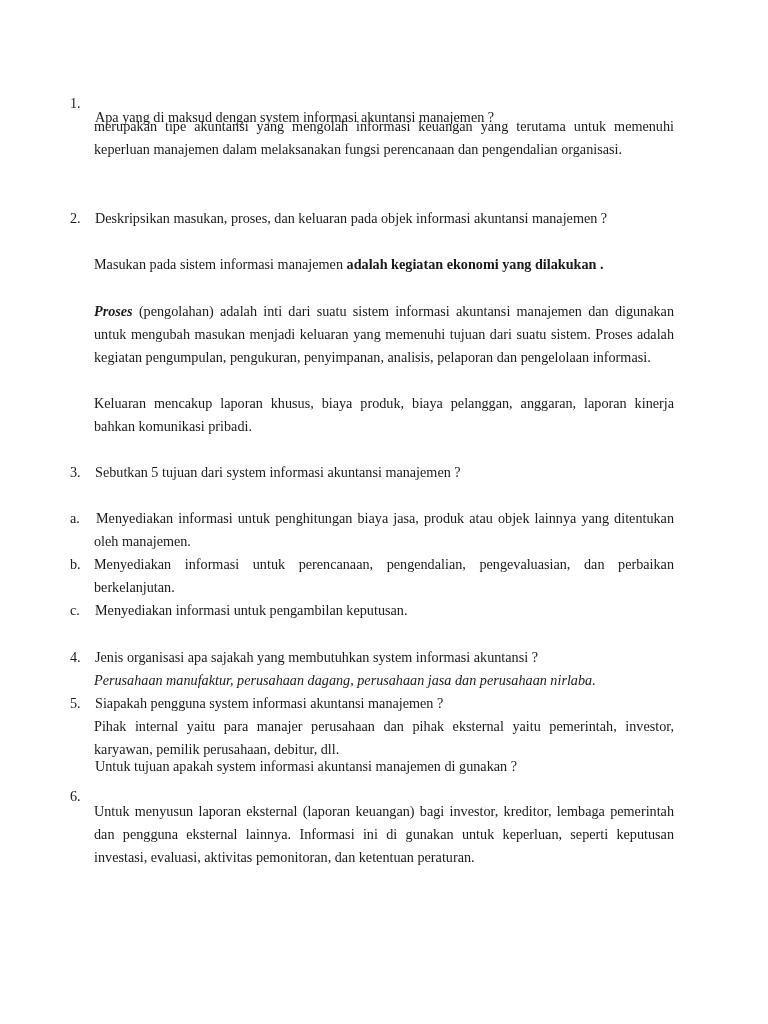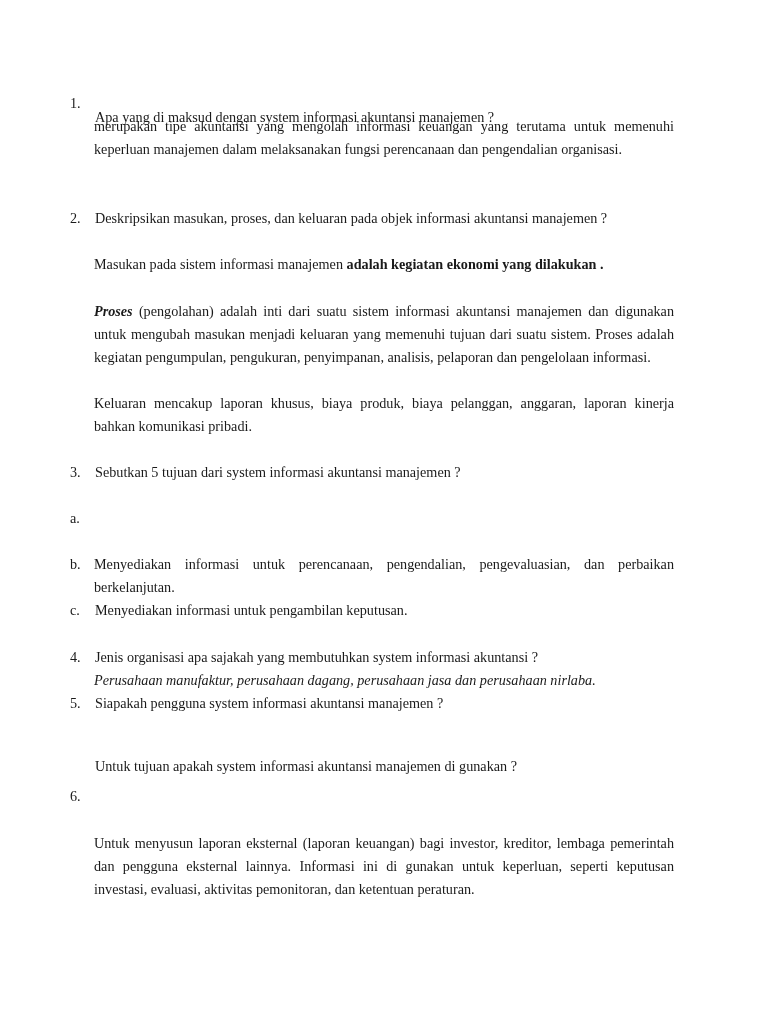--- a/index.html
+++ b/index.html
@@ -28,31 +28,33 @@
   <div class="num" style="left:70px; top:208px;">2.</div>
   <div class="just" style="left:95px; top:207px; text-indent:0; width:579px;">Deskripsikan masukan, proses, dan keluaran pada objek informasi akuntansi manajemen ?</div>
   <div class="just" style="top:253px;"><span>Masukan pada sistem informasi manajemen</span> <b>adalah kegiatan ekonomi yang dilakukan .</b></div>
   <div class="just" style="top:392px;">Keluaran mencakup laporan khusus, biaya produk, biaya pelanggan, anggaran, laporan kinerja bahkan komunikasi pribadi.</div>
   <div class="just" style="top:300px;"><span class="bi">Proses</span> <span>(pengolahan) adalah inti dari suatu sistem informasi akuntansi manajemen dan digunakan untuk mengubah masukan menjadi keluaran yang memenuhi tujuan dari suatu sistem. Proses adalah kegiatan pengumpulan, pengukuran, penyimpanan, analisis, pelaporan dan pengelolaan informasi.</span></div>
 
   <div class="num" style="left:70px; top:462px;">3.</div>
   <div class="q" style="top:462px;">Sebutkan 5 tujuan dari system informasi akuntansi manajemen ?</div>
 
   <div class="num" style="left:70px; top:508px;">a.</div>
+  <div class="just" style="top:507px; text-indent:2px;">Menyediakan informasi untuk penghitungan biaya jasa, produk atau objek lainnya yang ditentukan oleh manajemen.</div>
 
   <div class="num" style="left:70px; top:554px;">b.</div>
   <div class="just" style="top:553px;">Menyediakan informasi untuk perencanaan, pengendalian, pengevaluasian, dan perbaikan berkelanjutan.</div>
 
   <div class="num" style="left:70px; top:600px;">c.</div>
   <div class="q" style="top:600px;">Menyediakan informasi untuk pengambilan keputusan.</div>
 
   <div class="num" style="left:70px; top:647px;">4.</div>
   <div class="q" style="top:647px;">Jenis organisasi apa sajakah yang membutuhkan system informasi akuntansi ?</div>
   <div class="line" style="left:94px; top:670px;font-style:italic;">Perusahaan manufaktur, perusahaan dagang, perusahaan jasa dan perusahaan nirlaba.</div>
 
   <div class="num" style="left:70px; top:693px;">5.</div>
   <div class="q" style="top:693px;">Siapakah pengguna system informasi akuntansi manajemen ?</div>
+  <div class="just" style="top:715px;">Pihak internal yaitu para manajer perusahaan dan pihak eksternal yaitu pemerintah, investor, karyawan, pemilik perusahaan, debitur, dll.</div>
 
   <div class="num" style="left:70px; top:786px;">6.</div>
   <div class="q" style="top:756px;">Untuk tujuan apakah system informasi akuntansi manajemen di gunakan ?</div>
-  <div class="just" style="top:832px;">Untuk menyusun laporan eksternal (laporan keuangan) bagi investor, kreditor, lembaga pemerintah dan pengguna eksternal lainnya. Informasi ini di gunakan untuk keperluan, seperti keputusan investasi, evaluasi,  aktivitas pemonitoran, dan ketentuan peraturan.</div>
+  <div class="just" style="top:800px;">Untuk menyusun laporan eksternal (laporan keuangan) bagi investor, kreditor, lembaga pemerintah dan pengguna eksternal lainnya. Informasi ini di gunakan untuk keperluan, seperti keputusan investasi, evaluasi,  aktivitas pemonitoran, dan ketentuan peraturan.</div>
 
 </div>
 
 </body></html>

